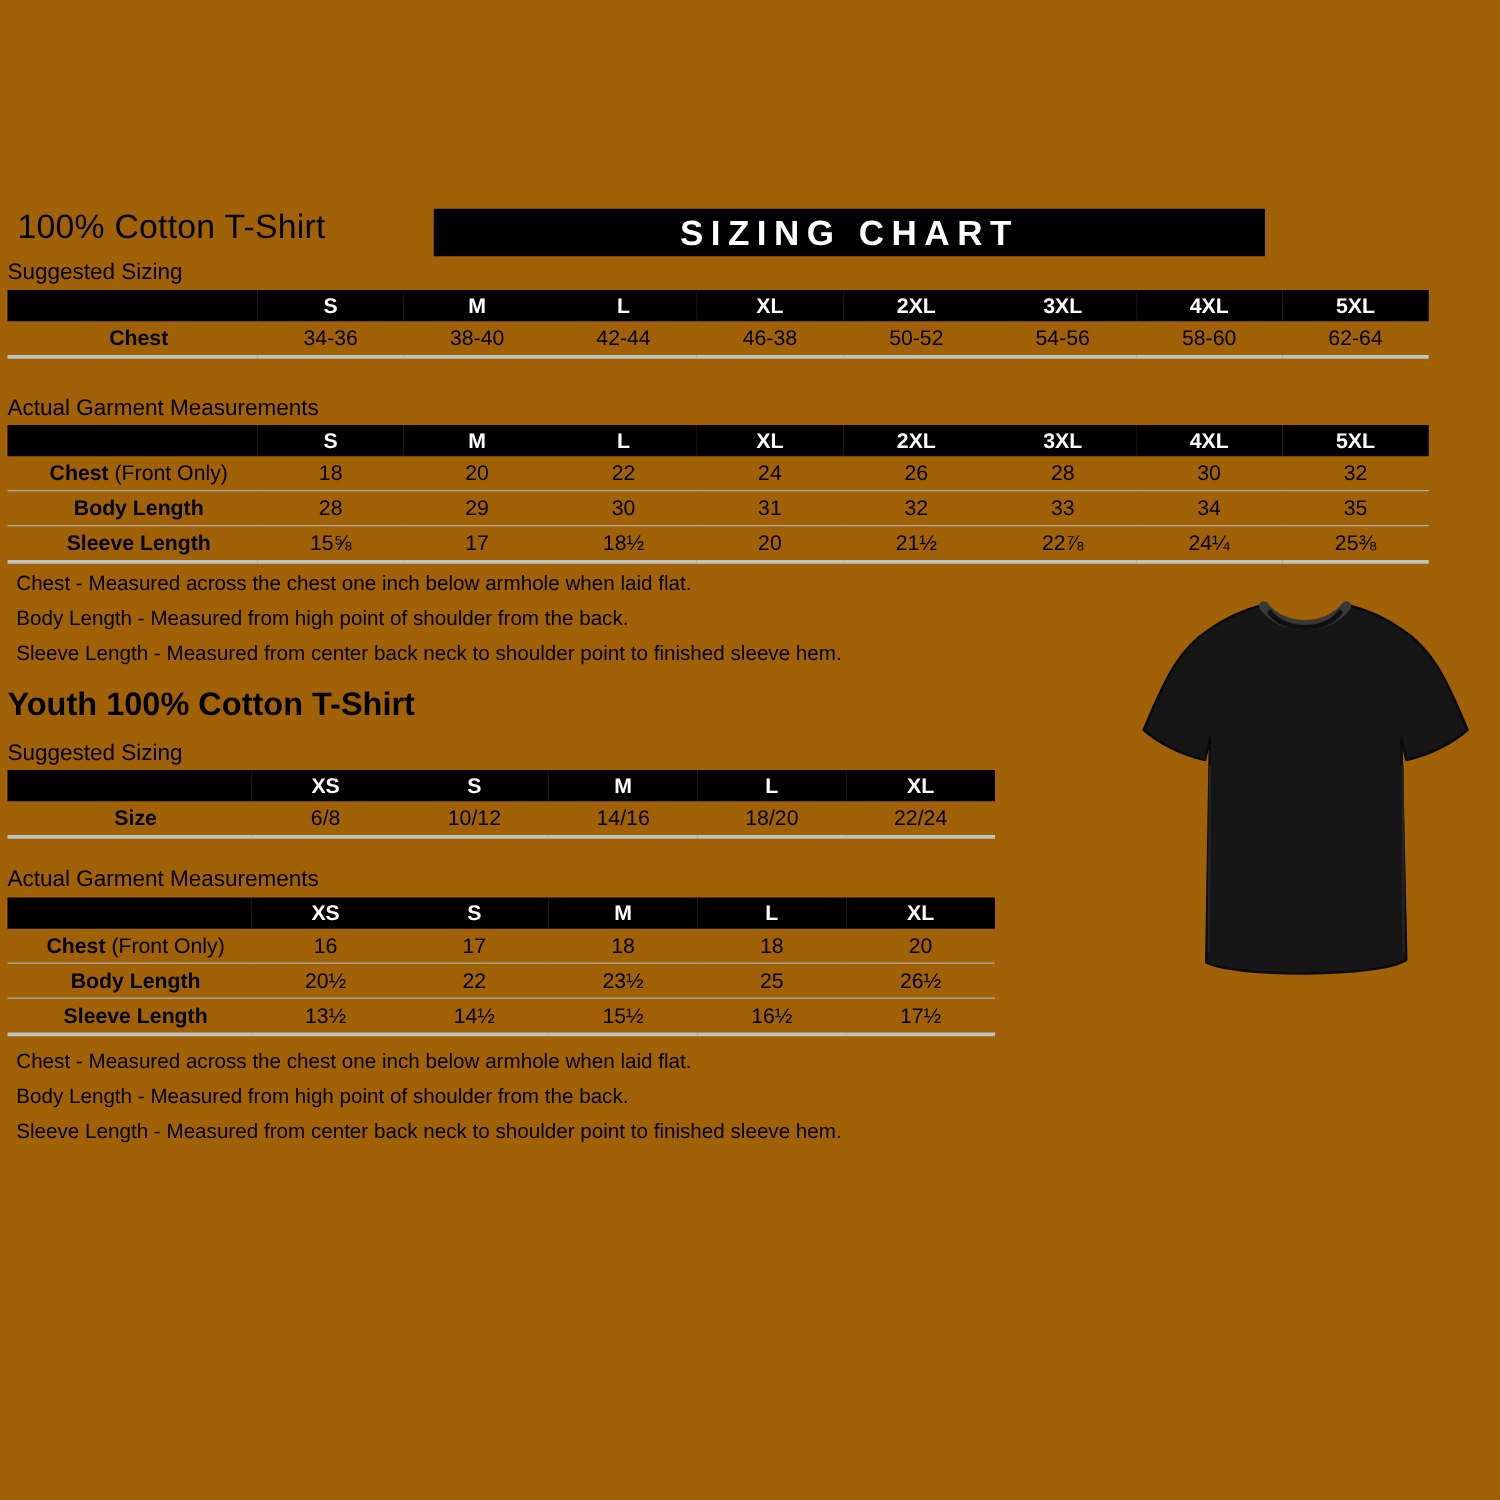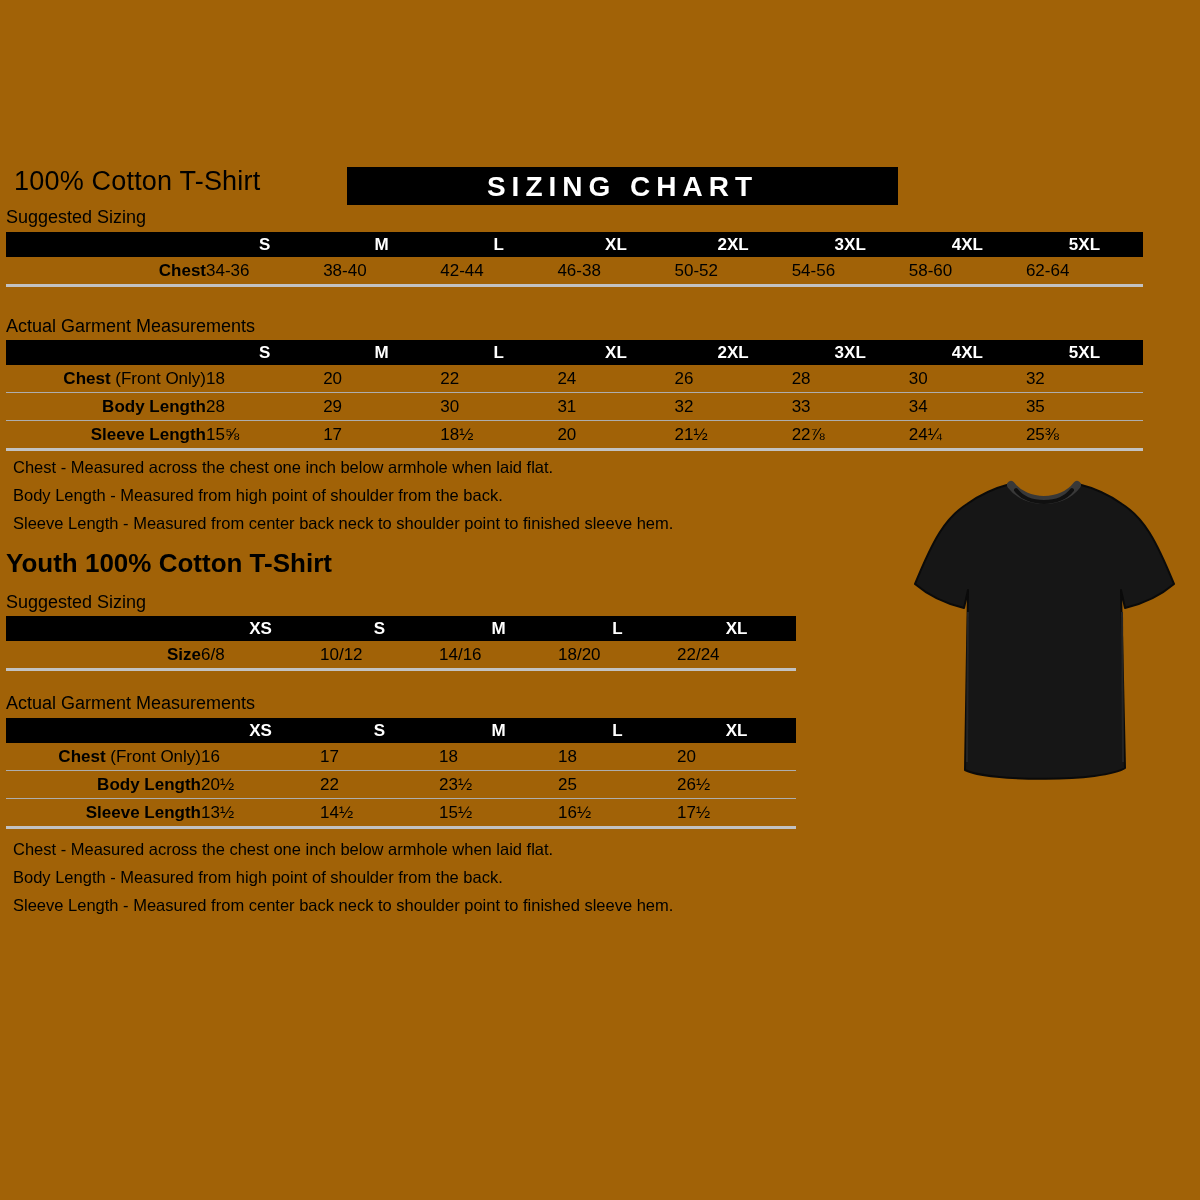--- a/index.html
+++ b/index.html
@@ -5,21 +5,21 @@
   html, body { margin:0; padding:0; background:#fff; }
   .canvas {
     position:relative; width:1200px; height:1200px; background:#a16207;
     font-family:"Liberation Sans", sans-serif; color:#000; overflow:hidden;
   }
   .adult-title {
     position:absolute; left:14px; top:166px;
     font-size:27px; font-weight:400; letter-spacing:0.2px;
   }
   .banner {
-    position:absolute; left:347px; top:167px; width:551px; height:38px;
+    position:absolute; left:347px; top:167px; width:665px; height:38px;
     background:#000; color:#fff; text-align:center; line-height:39px;
     font-size:28px; font-weight:bold; letter-spacing:6px;
   }
   .section-label { position:absolute; left:6px; font-size:18px; }
   #adult-suggested-label { top:207px; }
   #adult-garment-label   { top:316px; }
   #youth-suggested-label { top:592px; }
   #youth-garment-label   { top:693px; }
 
   table.size-table {
@@ -31,25 +31,25 @@
   #adult-suggested { top:232px; }
   #adult-garment   { top:340px; }
   #youth-suggested { top:616px; }
   #youth-garment   { top:718px; }
 
   .size-table th {
     background:#000; color:#fff; font-weight:bold; height:25px; padding:0;
     font-size:17px; text-align:center;
   }
   .size-table td {
-    text-align:left; height:27px; padding:0;
+    text-align:center; height:27px; padding:0;
     border-bottom:1px solid #aeaeae;
   }
   .size-table tbody tr:last-child td { border-bottom:3px solid #c2c2c2; }
-  .size-table td.rlabel { text-align:right; padding-left:10px; }
+  .size-table td.rlabel { text-align:center; padding-left:10px; }
   .size-table td.rlabel .lab { font-weight:bold; }
   .size-table td.rlabel .suffix { font-weight:400; }
   .label-col-adult { width:200px; }
   .label-col-youth { width:195px; }
 
   .notes { position:absolute; left:13px; font-size:16.5px; }
   #notes-adult { top:459px; }
   #notes-youth { top:841px; }
   .notes p { margin:0 12px 11px 0; line-height:17px; }
 

